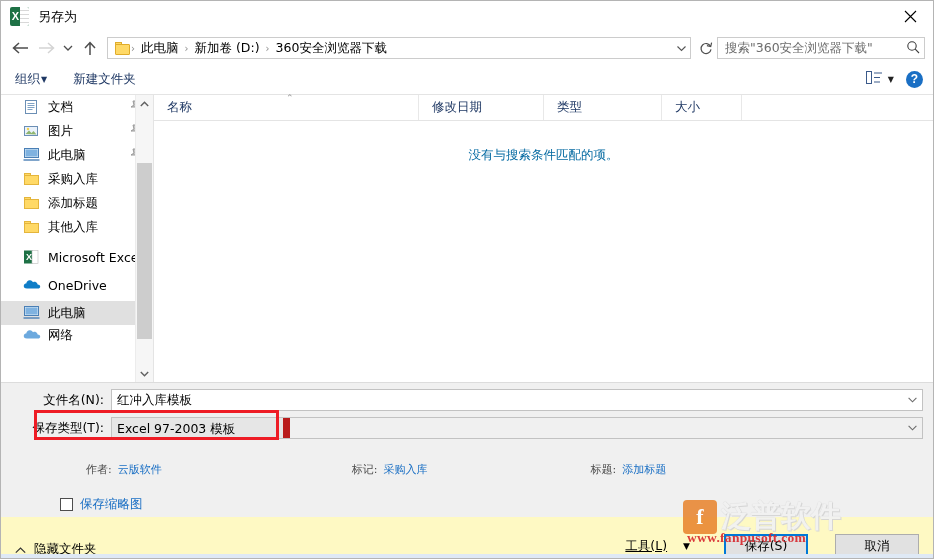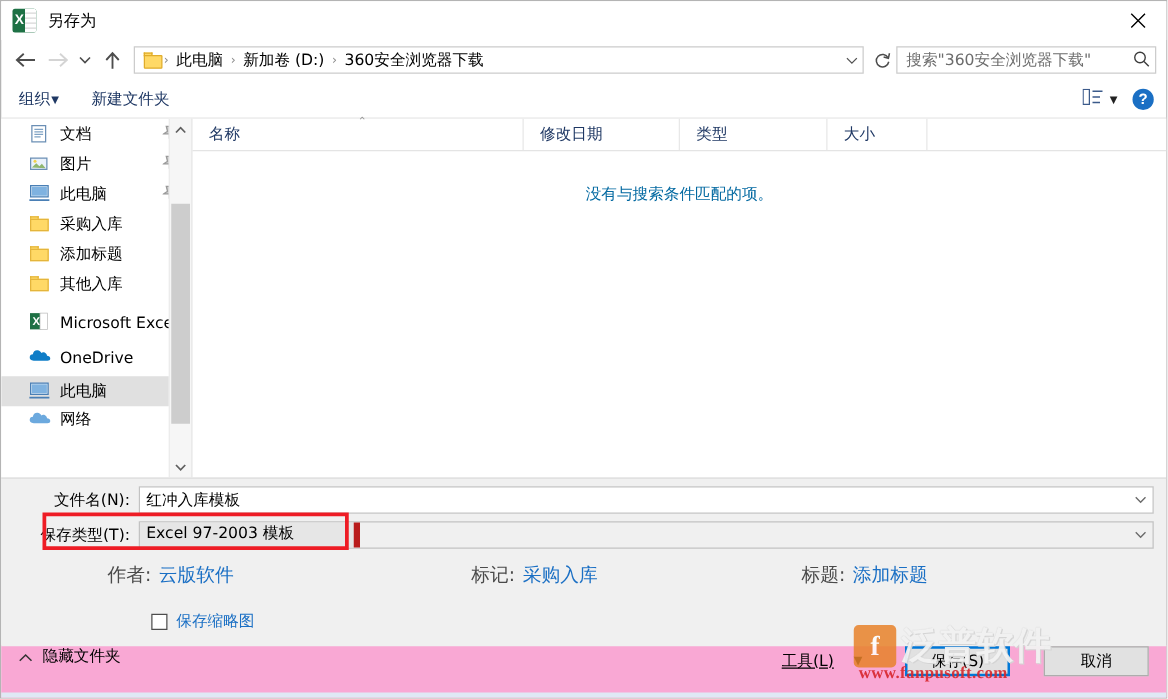--- a/index.html
+++ b/index.html
@@ -76,33 +76,33 @@
 
   
   .formwrap{background:#f0f0f0;border-top:1px solid #dcdcdc;box-sizing:border-box;height:172px;position:relative;}
   .frow{display:flex;align-items:center;height:22px;margin-top:6px;}
   .flabel{width:110px;text-align:right;padding-right:7px;font-size:12.5px;color:#000;box-sizing:border-box;}
   .combo{flex:1;margin-right:10px;height:22px;background:#fff;border:1px solid #c2c2c2;box-sizing:border-box;
      display:flex;align-items:center;position:relative;}
   .combo .val{padding-left:5px;font-size:12.5px;color:#000;}
   .combo .dd{position:absolute;right:0;top:0;width:20px;height:20px;display:flex;align-items:center;justify-content:center;}
   .combo.type{background:#f0f0f0;}
-  .combo.type .valbox{height:20px;display:flex;align-items:flex-start;background:#e6e6e6;padding:0 6px 0 5px;min-width:160px;
-     border-right:5px solid #b91c1c;}
-  .meta{display:flex;margin-top:12px;font-size:15px;}
+  .combo.type .valbox{height:20px;display:flex;align-items:flex-end;background:#e6e6e6;padding:0 6px 0 5px;min-width:160px;
+     border-right:7px solid #b91c1c;}
+  .meta{display:flex;margin-top:23px;font-size:11px;}
   .meta .cell{display:flex;gap:6px;}
   .meta .k{color:#4a4a4a;}
   .meta .v{color:#1a6fc4;}
-  .chk-row{display:flex;align-items:center;margin-top:19px;padding-left:120px;gap:7px;}
+  .chk-row{display:flex;align-items:center;margin-top:19px;padding-left:59px;gap:7px;}
   .chkbox{width:13px;height:13px;border:1px solid #4d4d4d;background:#fff;box-sizing:border-box;}
   .chk-label{color:#1a6fc4;font-size:12.5px;}
   .redbox{position:absolute;left:33px;top:27px;width:245px;height:30px;border:3px solid #ee1c25;box-sizing:border-box;pointer-events:none;}
 
   
-  .footer{position:absolute;left:0;right:0;bottom:0;height:42px;background:#f9a8d4;display:flex;align-items:flex-start;
+  .footer{position:absolute;left:0;right:0;bottom:0;height:42px;background:#fef9c3;display:flex;align-items:flex-end;
      padding:0 14px 0 14px;box-sizing:border-box;border-top:1px solid #f0f0f0;}
   .hidefolders{display:flex;align-items:center;gap:8px;font-size:12.5px;color:#000;}
   .foot-right{margin-left:auto;display:flex;align-items:center;gap:16px;}
   .tools{display:flex;align-items:center;gap:16px;font-size:12.5px;color:#000;margin-right:18px;}
   .tools u{text-decoration:underline;}
   .btn{height:24px;min-width:84px;background:#e1e1e1;border:1px solid #adadad;box-sizing:border-box;
      display:flex;align-items:center;justify-content:center;font-size:12.5px;color:#000;}
   .btn.primary{border:2px solid #0078d7;background:#e1e1e1;margin-right:11px;}
   .bottom-strip{position:absolute;left:0;right:0;bottom:0;height:4px;background:#dfe9f5;}
 

